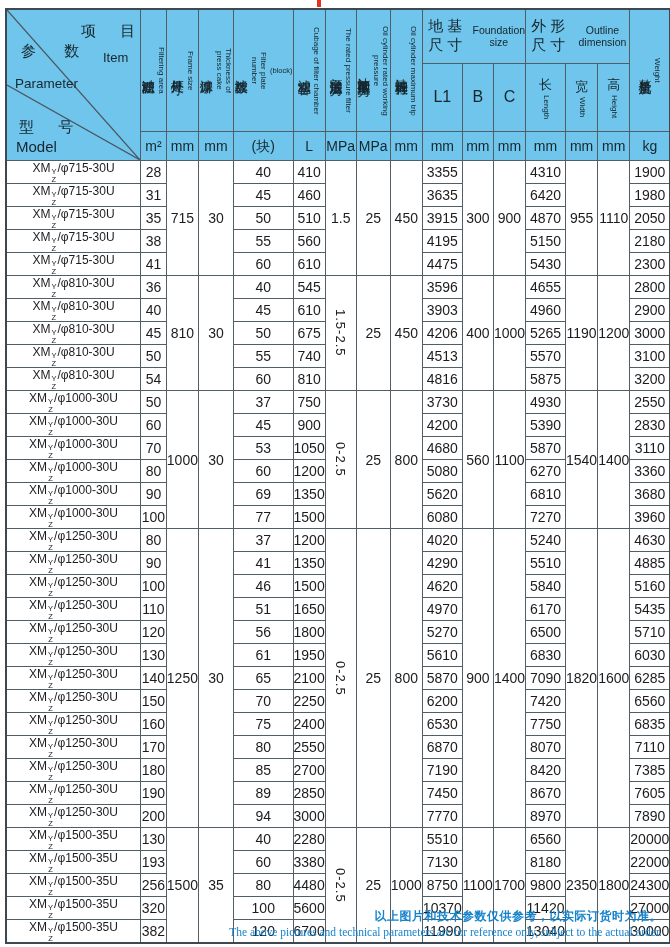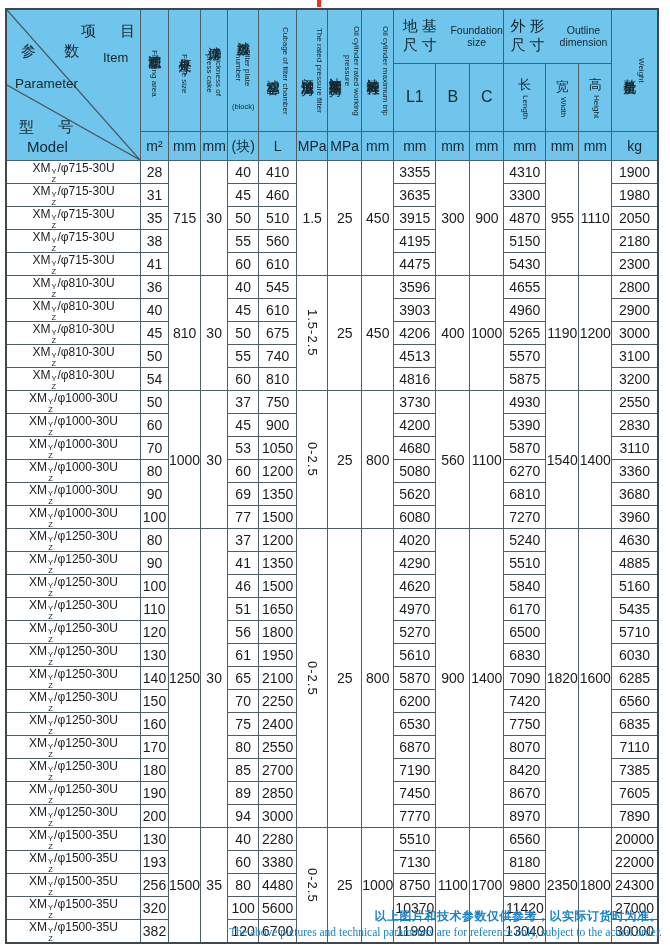--- a/index.html
+++ b/index.html
@@ -14,21 +14,21 @@
     position:absolute;left:5px;top:8px;
   }
   th,td{border:1px solid #525e66;padding:0;text-align:center;vertical-align:middle;overflow:hidden;}
   table{border:2px solid #3e4850;}
   thead th{background:#6fc5eb;font-weight:normal;}
   tbody td{background:#ffffff;font-size:14px;color:#1c1c1c;height:21px;}
   tbody tr{height:22px;}
   tr.gs td{border-top:1.6px solid #3e4850;}
   
   .hv{display:flex;align-items:center;justify-content:center;gap:1px;height:118px;}
-  .hv.stack{flex-direction:column;gap:2px;}
+  .hv.stack{flex-direction:row;gap:2px;}
   .zh{writing-mode:vertical-rl;text-orientation:upright;font-size:13px;letter-spacing:1px;line-height:1.05;}
   .ven{writing-mode:vertical-rl;font-size:8px;line-height:1.15;max-height:114px;}
   .hv.stack .ven{max-height:64px;}
   .en2{font-size:7.5px;}
   .unit{font-size:14px;height:28px;line-height:28px;}
   .grp{display:flex;flex-direction:row;align-items:center;justify-content:center;height:50px;gap:1px;}
   .grp .g-zh{font-size:15px;letter-spacing:4px;}
   .grp .g-en{font-size:10.5px;}
   .sub{display:flex;flex-direction:column;align-items:center;justify-content:center;height:64px;gap:1px;}
   .sub .s-lab{font-size:16px;text-align:center;}
@@ -36,21 +36,21 @@
   .sub .s-en{writing-mode:vertical-rl;font-size:8px;max-height:46px;line-height:1.1;}
   
   .corner{position:relative;width:133px;height:150px;background:#6fc5eb;}
   .corner svg{position:absolute;left:0;top:0;}
   .corner span{position:absolute;white-space:nowrap;}
   .c-item-zh{left:74px;top:12px;font-size:15px;letter-spacing:10px;}
   .c-item-en{left:96px;top:40px;font-size:13px;}
   .c-param-zh{left:14px;top:32px;font-size:15px;letter-spacing:12px;}
   .c-param-en{left:8px;top:66px;font-size:13.5px;text-align:center;}
   .c-model-zh{left:12px;top:108px;font-size:15px;letter-spacing:10px;}
-  .c-model-en{left:20px;top:128px;font-size:15px;}
+  .c-model-en{left:9px;top:128px;font-size:15px;}
   
   td.model{font-size:12px;white-space:nowrap;}
   .yz{display:inline-flex;flex-direction:column;font-size:7.5px;line-height:1;vertical-align:-2px;margin:0 1px;}
   td.vtext{writing-mode:vertical-rl;font-size:13px;letter-spacing:1px;}
   .footer{position:absolute;right:8px;top:908px;width:655px;text-align:right;color:#1583cc;}
   .footer .f-zh{font-size:12px;font-weight:bold;letter-spacing:0.5px;}
   .footer .f-en{font-size:11.5px;font-family:"Liberation Serif","DejaVu Serif",serif;margin-top:1px;}
 </style>
 </head>
 <body>
@@ -237,21 +237,21 @@
       </tr>
       <tr>
         <td class="model"><span>XM</span><span class="yz">
             <span>Y</span>
             <span>Z</span>
           </span><span>/φ715-30U</span></td>
         <td>31</td>
         <td>45</td>
         <td>460</td>
         <td>3635</td>
-        <td>3300</td>
+        <td>6420</td>
         <td>1980</td>
       </tr>
       <tr>
         <td class="model"><span>XM</span><span class="yz">
             <span>Y</span>
             <span>Z</span>
           </span><span>/φ715-30U</span></td>
         <td>35</td>
         <td>50</td>
         <td>510</td>

